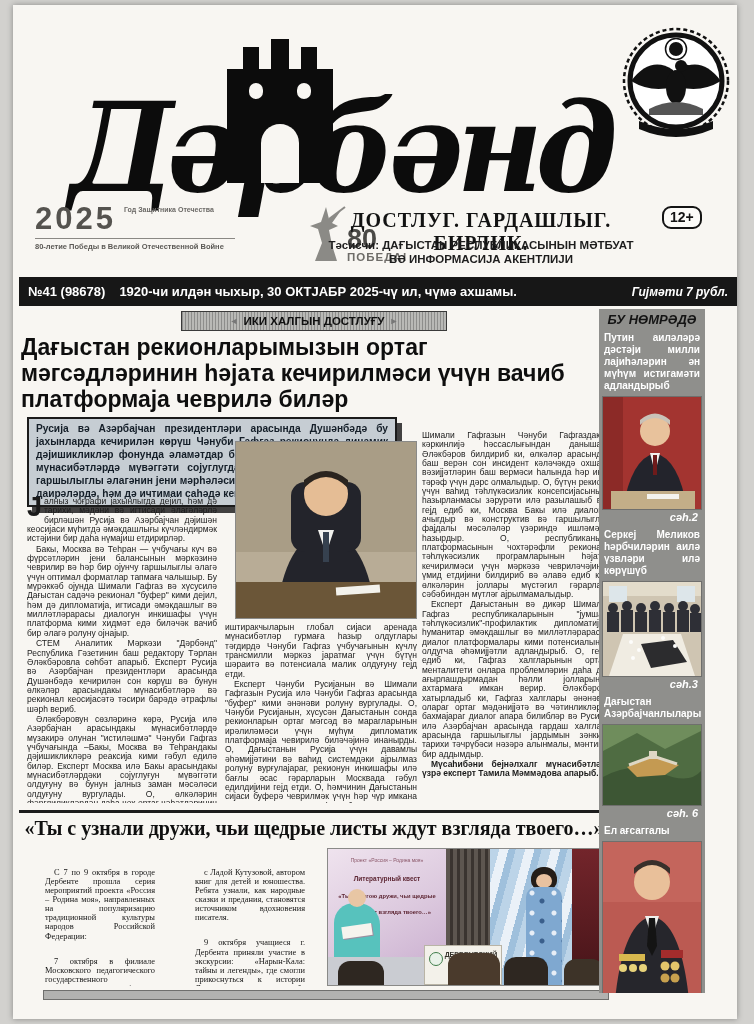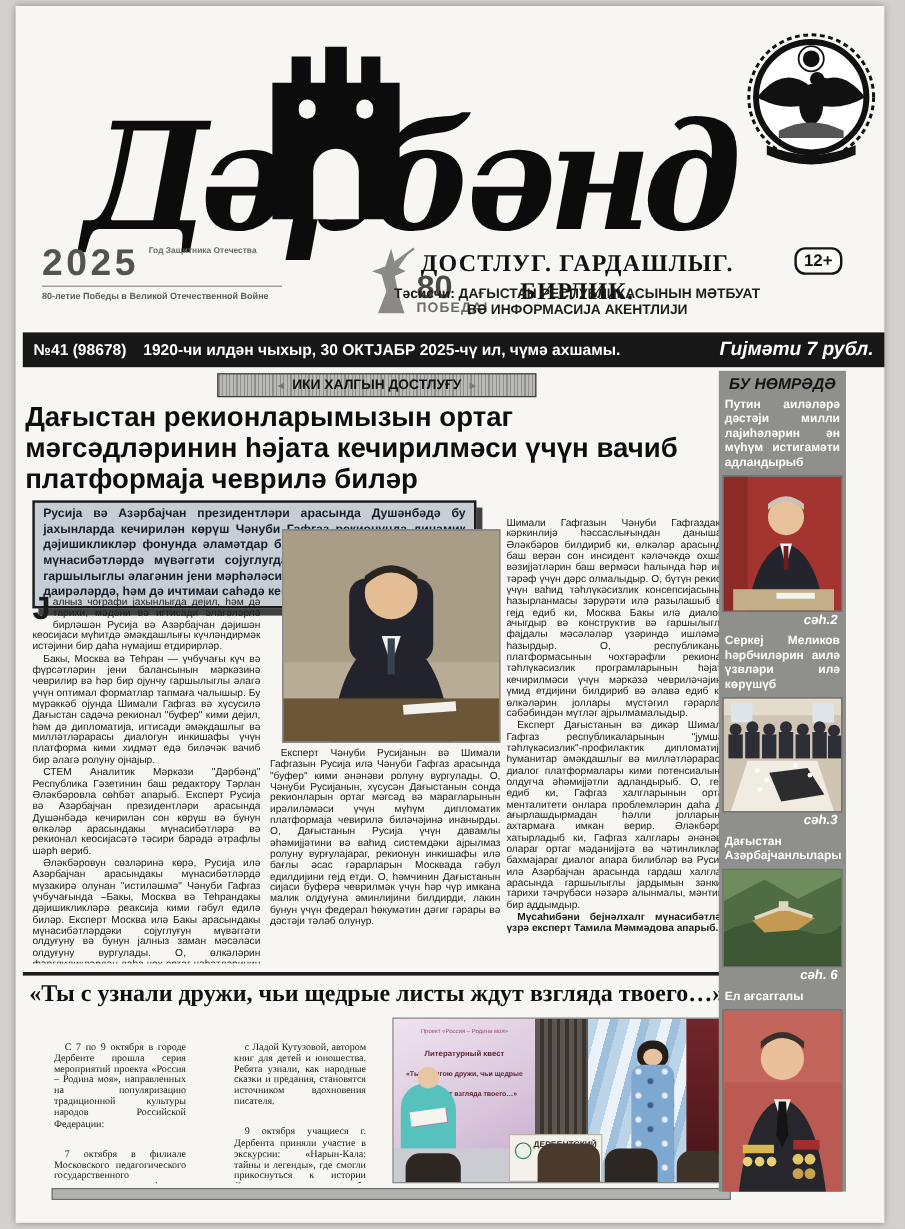--- a/index.html
+++ b/index.html
@@ -24,21 +24,21 @@
     font-weight:bold;font-size:20px;letter-spacing:1px;color:#121212;}
   .age-badge{left:649px;top:201px;border:2px solid #141414;border-radius:9px;padding:1px 6px 2px;
     font-weight:bold;font-size:14px;color:#141414;background:#fcfbf8;}
   .founder{left:299px;top:233px;width:338px;text-align:center;font-weight:bold;font-size:11.5px;
     line-height:1.25;color:#1d1d1d;}
   
   .issue-bar{left:6px;top:272px;width:700px;height:29px;background:#171717;color:#fff;
     display:flex;align-items:center;padding:0 9px;box-sizing:content-box;}
   .issue-no{font-weight:bold;font-size:13px;margin-right:14px;}
   .issue-date{font-weight:bold;font-size:13px;flex:1;}
-  .issue-price{font-style:italic;font-weight:bold;font-size:16px;}
+  .issue-price{font-style:italic;font-weight:bold;font-size:12px;}
   
   .rubric{left:168px;top:306px;width:264px;height:18px;background:#b9b9b6;border:1px solid #3a3a3a;
     background-image:repeating-linear-gradient(90deg,rgba(60,60,60,.35) 0 1px,transparent 1px 3px);
     display:flex;align-items:center;justify-content:center;font-weight:bold;font-size:11.5px;color:#101010;}
   .rubric .cap{color:#777;font-size:9px;margin:0 5px;}
   .headline{left:8px;top:329px;width:584px;text-align:left;font-weight:bold;font-size:23px;
     line-height:26px;color:#0e0e0e;}
   .lead{left:14px;top:412px;width:352px;background:#c6cdd3;border:2px solid #1b1b1b;
     box-shadow:5px 6px 0 rgba(45,45,45,.9);padding:4px 7px;font-weight:bold;font-size:10.2px;
     line-height:1.27;color:#141e28;text-align:justify;}
@@ -186,20 +186,21 @@
       <circle cx="90" cy="52" r="22" fill="#e5bd95"></circle>
       <path d="M68 46 Q90 24 112 46 L112 38 Q90 20 68 38 Z" fill="#2a241f"></path>
       <polygon points="82,88 98,88 90,112" fill="#f1f1ee"></polygon>
       <rect x="87" y="90" width="6" height="30" fill="#36414f"></rect>
       <rect x="0" y="140" width="180" height="36" fill="#6b5638"></rect>
       <rect x="100" y="144" width="44" height="8" fill="#f3f2ec" transform="rotate(-4 122 148)"></rect>
     </svg>
   </div>
 
   <div class="abs ncol col2t">
+    <p class="first">иштиракчыларын глобал сијаси аренада мүнасибәтләр гурмаға һазыр олдуглары тәгдирдә Чәнуби Гафгаз үчбучағынын күчлү трансмилли мәркәз јаратмаг үчүн бүтүн шәраитә вә потенсиала малик олдуғуну гејд етди.</p>
     <p>Експерт Чәнуби Русијанын вә Шимали Гафгазын Русија илә Чәнуби Гафгаз арасында "буфер" кими әнәнәви ролуну вургулады. О, Чәнуби Русијанын, хүсусән Дағыстанын сонда рекионларын ортаг мәгсәд вә марагларынын ирәлиләмәси үчүн мүһүм дипломатик платформаја чевирилә биләчәјинә инанырды. О, Дағыстанын Русија үчүн давамлы әһәмијјәтини вә ваһид системдәки ајрылмаз ролуну вурғулајараг, рекионун инкишафы илә бағлы әсас гәрарларын Москвада гәбул едилдијини гејд етди. О, һәмчинин Дағыстанын сијаси буферә чеврилмәк үчүн һәр чүр имкана малик олдуғуна әминлијини билдирди, лакин бунун үчүн федерал һөкумәтин дәгиг гәрары вә дәстәји тәләб олунур.</p>
   </div>
 
   <div class="abs ncol col3">
     <p class="first">Шимали Гафгазын Чәнуби Гафгаздакы кәркинлијә һәссаслығындан данышан Әләкбәров билдириб ки, өлкәләр арасында баш верән сон инсидент кәләчәкдә охшар вәзијјәтләрин баш вермәси һалында һәр ики тәрәф үчүн дәрс олмалыдыр. О, бүтүн рекион үчүн ваһид тәһлүкәсизлик консепсијасынын һазырланмасы зәрурәти илә разылашыб вә гејд едиб ки, Москва Бакы илә диалога ачыгдыр вә конструктив вә гаршылыглы фајдалы мәсәләләр үзәриндә ишләмәјә һазырдыр. О, республиканын платформасынын чохтәрәфли рекионал тәһлүкәсизлик програмларынын һәјата кечирилмәси үчүн мәркәзә чевриләчәјинә үмид етдијини билдириб вә әлавә едиб ки, өлкәләрин јоллары мүстәгил гәрарлар сәбәбиндән мүтләг ајрылмамалыдыр.</p>
     <p>Експерт Дағыстанын вә дикәр Шимали Гафгаз республикаларынын "јумшаг тәһлүкәсизлик"-профилактик дипломатија, һуманитар әмәкдашлыг вә милләтләрарасы диалог платформалары кими потенсиалыны олдугча әһәмијјәтли адландырыб. О, гејд едиб ки, Гафгаз халгларынын ортаг менталитети онлара проблемләрин даһа да ағырлашдырмадан һәлли јолларыны ахтармаға имкан верир. Әләкбәров хатырладыб ки, Гафгаз халглары әнәнәви олараг ортаг мәдәнијјәтә вә чәтинликләрә бахмајараг диалог апара билибләр вә Русија илә Азәрбајчан арасында гардаш халглар арасында гаршылыглы јардымын зәнкин тарихи тәчрүбәси нәзәрә алынмалы, мәнтиги бир аддымдыр.</p>
     <p class="byline">Мүсаһибәни бејнәлхалг мүнасибәтләр үзрә експерт Тамила Мәммәдова апарыб.</p>
   </div>
 
   <div class="abs divider"></div>

